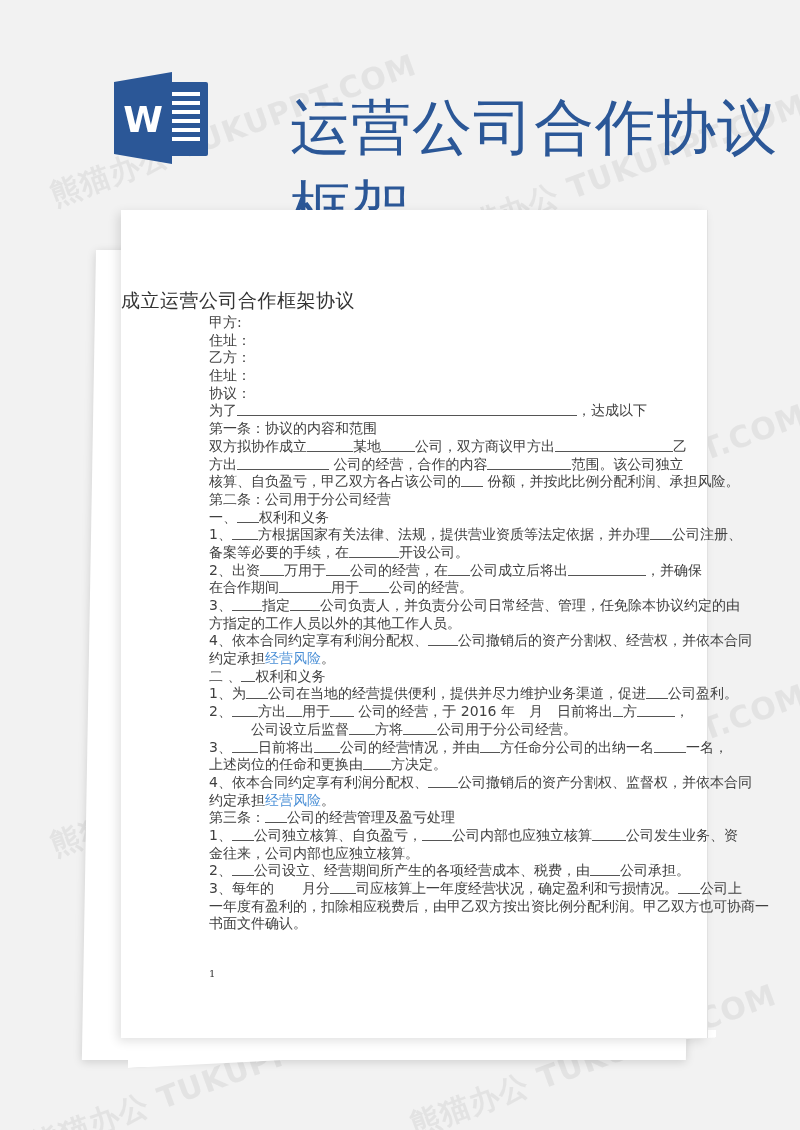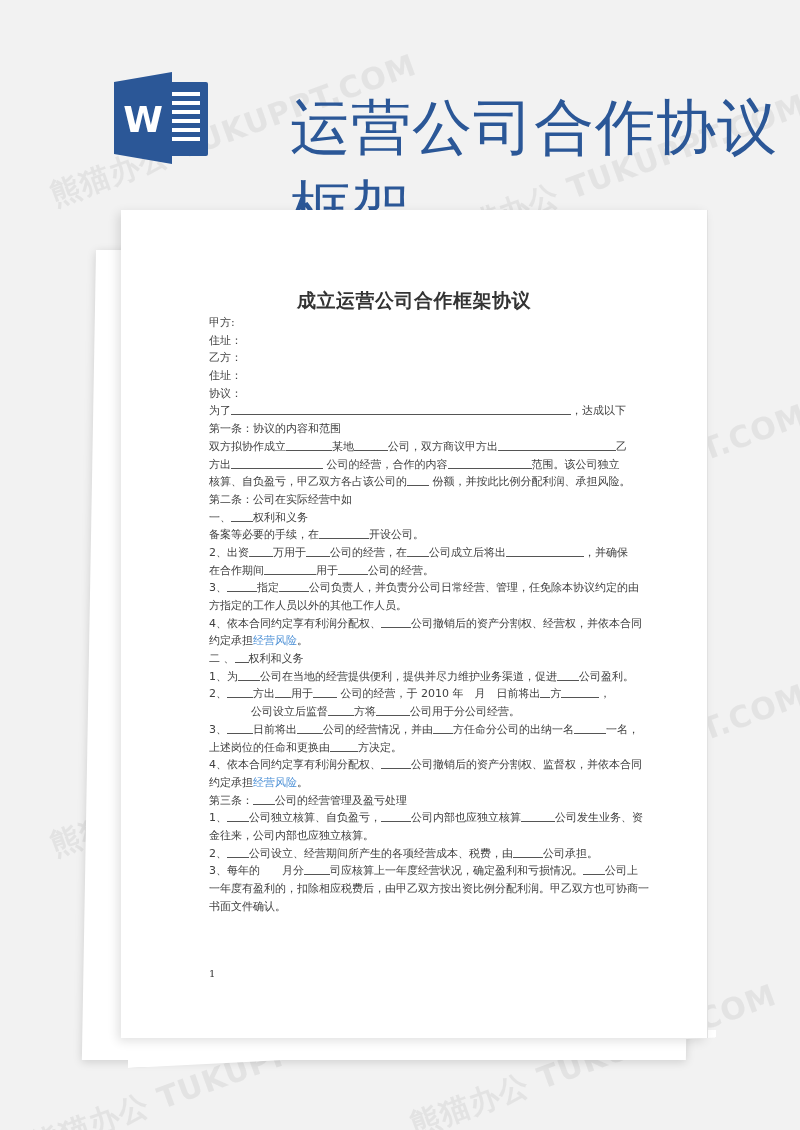--- a/index.html
+++ b/index.html
@@ -30,26 +30,26 @@
   .sheet-back2 {
     position: absolute; left: 128px; top: 1030px; width: 588px; height: 38px;
     background: #fff; clip-path: polygon(0 0, 100% 0, 100% 20%, 0 100%);
     box-shadow: 0 3px 8px rgba(0,0,0,0.2);
   }
   .page {
     position: absolute; left: 121px; top: 210px; width: 586px; height: 828px;
     background: #fff; box-shadow: -3px 3px 10px rgba(0,0,0,0.12), 1px 0 0 #e8e8e8;
   }
   .doc-title {
-    position: absolute; left: 0; width: 100%; top: 78px; text-align: center;
-    font-size: 19px; font-weight: bold; color: #333; letter-spacing: 0.5px;
+    position: absolute; left: 0; width: 100%; top: 78px; 
+    font-size: 19px; font-weight: normal; color: #333; letter-spacing: 0.5px;
   }
   .body {
     position: absolute; left: 88px; top: 104px; width: 416px;
-    font-size: 11px; line-height: 17.7px; color: #404040;
+    font-size: 14px; line-height: 17.7px; color: #404040;
   }
   .line { white-space: nowrap; height: 17.7px; }
   .u { display: inline-block; border-bottom: 1px solid #555; height: 12px; vertical-align: -1px; }
   .link { color: #4a8fd6; }
   .pagenum { position: absolute; left: 88px; top: 758px; font-size: 10px; color: #333; font-family: "DejaVu Serif", serif; }
 </style>
 </head>
 <body>
 
 <div class="watermark" style="left:40px;top:110px;">熊猫办公 TUKUPPT.COM</div>
@@ -87,32 +87,33 @@
     <div class="line"><span>甲方:</span></div>
     <div class="line"><span>住址：</span></div>
     <div class="line"><span>乙方：</span></div>
     <div class="line"><span>住址：</span></div>
     <div class="line"><span>协议：</span></div>
     <div class="line"><span>为了</span><span class="u" style="width:340px"></span><span>，达成以下</span></div>
     <div class="line"><span>第一条：协议的内容和范围</span></div>
     <div class="line"><span>双方拟协作成立</span><span class="u" style="width:46px"></span><span>某地</span><span class="u" style="width:34px"></span><span>公司，双方商议甲方出</span><span class="u" style="width:118px"></span><span>乙</span></div>
     <div class="line"><span>方出</span><span class="u" style="width:92px"></span><span> 公司的经营，合作的内容</span><span class="u" style="width:84px"></span><span>范围。该公司独立</span></div>
     <div class="line"><span>核算、自负盈亏，甲乙双方各占该公司的</span><span class="u" style="width:22px"></span><span> 份额，并按此比例分配利润、承担风险。</span></div>
-    <div class="line"><span>第二条：公司在实际经营中如</span></div>
+    <div class="line"><span>第二条：公司用于分公司经营</span></div>
     <div class="line"><span>一、</span><span class="u" style="width:22px"></span><span>权利和义务</span></div>
+    <div class="line"><span>1、</span><span class="u" style="width:26px"></span><span>方根据国家有关法律、法规，提供营业资质等法定依据，并办理</span><span class="u" style="width:22px"></span><span>公司注册、</span></div>
     <div class="line"><span>备案等必要的手续，在</span><span class="u" style="width:50px"></span><span>开设公司。</span></div>
     <div class="line"><span>2、出资</span><span class="u" style="width:24px"></span><span>万用于</span><span class="u" style="width:24px"></span><span>公司的经营，在</span><span class="u" style="width:22px"></span><span>公司成立后将出</span><span class="u" style="width:78px"></span><span>，并确保</span></div>
     <div class="line"><span>在合作期间</span><span class="u" style="width:52px"></span><span>用于</span><span class="u" style="width:30px"></span><span>公司的经营。</span></div>
     <div class="line"><span>3、</span><span class="u" style="width:30px"></span><span>指定</span><span class="u" style="width:30px"></span><span>公司负责人，并负责分公司日常经营、管理，任免除本协议约定的由</span></div>
     <div class="line"><span>方指定的工作人员以外的其他工作人员。</span></div>
     <div class="line"><span>4、依本合同约定享有利润分配权、</span><span class="u" style="width:30px"></span><span>公司撤销后的资产分割权、经营权，并依本合同</span></div>
     <div class="line"><span>约定承担</span><span class="link">经营风险</span><span>。</span></div>
     <div class="line"><span>二 、</span><span class="u" style="width:14px"></span><span>权利和义务</span></div>
     <div class="line"><span>1、为</span><span class="u" style="width:22px"></span><span>公司在当地的经营提供便利，提供并尽力维护业务渠道，促进</span><span class="u" style="width:22px"></span><span>公司盈利。</span></div>
-    <div class="line"><span>2、</span><span class="u" style="width:26px"></span><span>方出</span><span class="u" style="width:16px"></span><span>用于</span><span class="u" style="width:24px"></span><span> 公司的经营，于 2010 年　月　日前将出</span><span class="u" style="width:10px"></span><span>方</span><span class="u" style="width:38px"></span><span>，</span></div>
+    <div class="line"><span>2、</span><span class="u" style="width:26px"></span><span>方出</span><span class="u" style="width:16px"></span><span>用于</span><span class="u" style="width:24px"></span><span> 公司的经营，于 2016 年　月　日前将出</span><span class="u" style="width:10px"></span><span>方</span><span class="u" style="width:38px"></span><span>，</span></div>
     <div class="line" style="padding-left:42px"><span>公司设立后监督</span><span class="u" style="width:26px"></span><span>方将</span><span class="u" style="width:34px"></span><span>公司用于分公司经营。</span></div>
     <div class="line"><span>3、</span><span class="u" style="width:26px"></span><span>日前将出</span><span class="u" style="width:26px"></span><span>公司的经营情况，并由</span><span class="u" style="width:20px"></span><span>方任命分公司的出纳一名</span><span class="u" style="width:32px"></span><span>一名，</span></div>
     <div class="line"><span>上述岗位的任命和更换由</span><span class="u" style="width:28px"></span><span>方决定。</span></div>
     <div class="line"><span>4、依本合同约定享有利润分配权、</span><span class="u" style="width:30px"></span><span>公司撤销后的资产分割权、监督权，并依本合同</span></div>
     <div class="line"><span>约定承担</span><span class="link">经营风险</span><span>。</span></div>
     <div class="line"><span>第三条：</span><span class="u" style="width:22px"></span><span>公司的经营管理及盈亏处理</span></div>
     <div class="line"><span>1、</span><span class="u" style="width:22px"></span><span>公司独立核算、自负盈亏，</span><span class="u" style="width:30px"></span><span>公司内部也应独立核算</span><span class="u" style="width:34px"></span><span>公司发生业务、资</span></div>
     <div class="line"><span>金往来，公司内部也应独立核算。</span></div>
     <div class="line"><span>2、</span><span class="u" style="width:22px"></span><span>公司设立、经营期间所产生的各项经营成本、税费，由</span><span class="u" style="width:30px"></span><span>公司承担。</span></div>
     <div class="line"><span>3、每年的　　月分</span><span class="u" style="width:26px"></span><span>司应核算上一年度经营状况，确定盈利和亏损情况。</span><span class="u" style="width:22px"></span><span>公司上</span></div>

